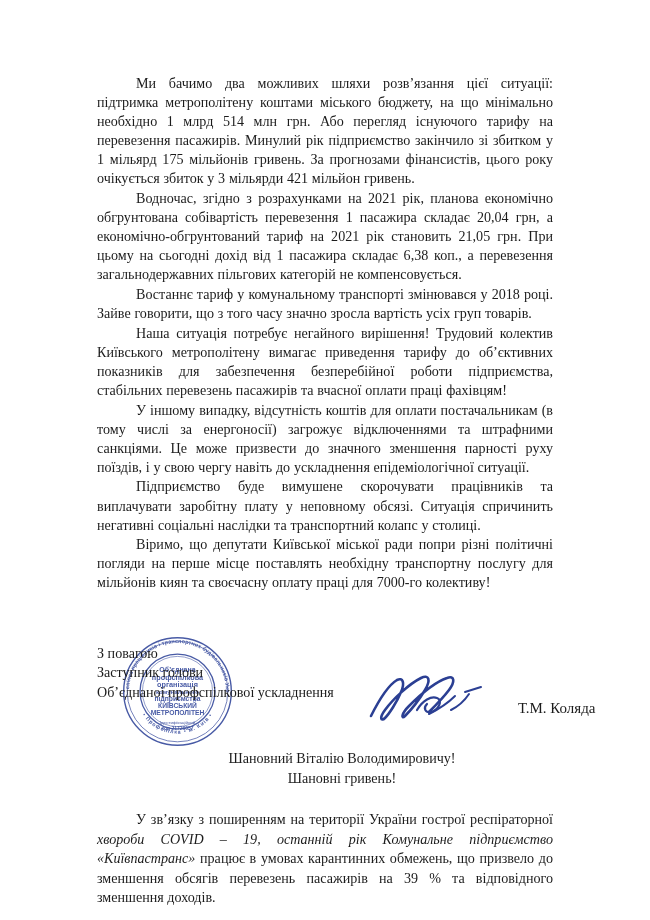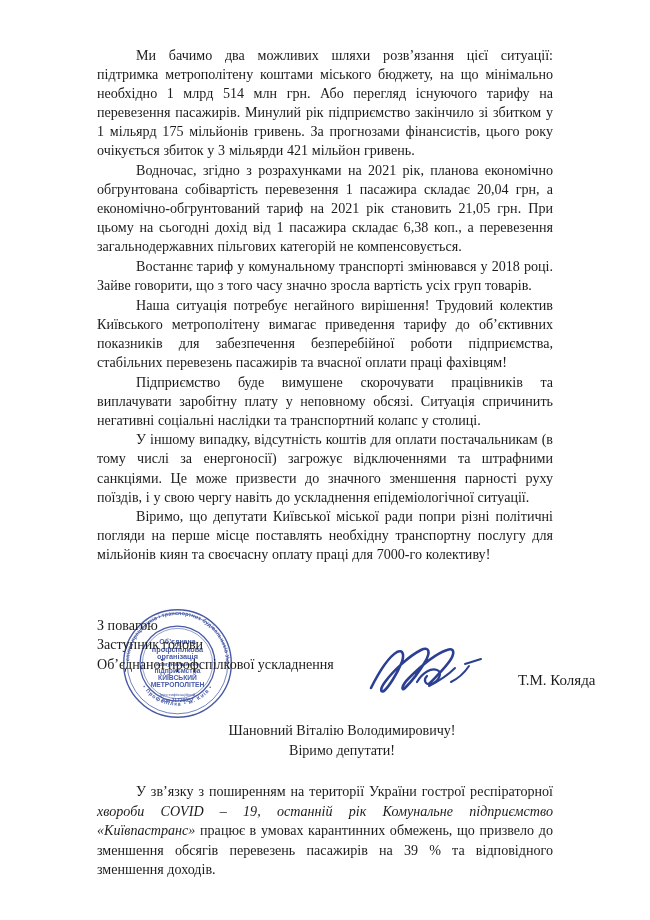--- a/index.html
+++ b/index.html
@@ -14,20 +14,21 @@
     position: relative;
     overflow: hidden;
     font-family: "Liberation Serif", "DejaVu Serif", serif;
     color: #1c1c1c;
   }
 
   .page {
     position: absolute;
     inset: 0;
     background: #ffffff;
+    margin-top: 28px;
   }
 
   .doc-body {
     position: absolute;
     left: 97px;
     top: 46px;
     width: 456px;
   }
 
   p.para {
@@ -117,22 +118,22 @@
 </head>
 <body>
 
 <div class="page">
 
   <div class="doc-body">
     <p class="para">Ми бачимо два можливих шляхи розв’язання цієї ситуації: підтримка метрополітену коштами міського бюджету, на що мінімально необхідно 1 млрд 514 млн грн. Або перегляд існуючого тарифу на перевезення пасажирів. Минулий рік підприємство закінчило зі збитком у 1 мільярд 175 мільйонів гривень. За прогнозами фінансистів, цього року очікується збиток у 3 мільярди 421 мільйон гривень.</p>
     <p class="para">Водночас, згідно з розрахунками на 2021 рік, планова економічно обгрунтована собівартість перевезення 1 пасажира складає 20,04 грн, а економічно-обгрунтований тариф на 2021 рік становить 21,05 грн. При цьому на сьогодні дохід від 1 пасажира складає 6,38 коп., а перевезення загальнодержавних пільгових категорій не компенсовується.</p>
     <p class="para">Востаннє тариф у комунальному транспорті змінювався у 2018 році. Зайве говорити, що з того часу значно зросла вартість усіх груп товарів.</p>
     <p class="para">Наша ситуація потребує негайного вирішення! Трудовий колектив Київського метрополітену вимагає приведення тарифу до об’єктивних показників для забезпечення безперебійної роботи підприємства, стабільних перевезень пасажирів та вчасної оплати праці фахівцям!</p>
+    <p class="para">У іншому випадку, відсутність коштів для оплати постачальникам (в тому числі за енергоносії) загрожує відключеннями та штрафними санкціями. Це може призвести до значного зменшення парності руху поїздів, і у свою чергу навіть до ускладнення епідеміологічної ситуації.</p>
     <p class="para">Підприємство буде вимушене скорочувати працівників та виплачувати заробітну плату у неповному обсязі. Ситуація спричинить негативні соціальні наслідки та транспортний колапс у столиці.</p>
-    <p class="para">У іншому випадку, відсутність коштів для оплати постачальникам (в тому числі за енергоносії) загрожує відключеннями та штрафними санкціями. Це може призвести до значного зменшення парності руху поїздів, і у свою чергу навіть до ускладнення епідеміологічної ситуації.</p>
     <p class="para">Віримо, що депутати Київської міської ради попри різні політичні погляди на перше місце поставлять необхідну транспортну послугу для мільйонів киян та своєчасну оплату праці для 7000-го колективу!</p>
   </div>
 
   <div class="sign-block">
 
     <div class="stamp">
       <svg viewBox="0 0 200 200" width="117" height="117" aria-hidden="true">
         <defs>
           <path id="arcTop" d="M 100,100 m -83,0 a 83,83 0 0 1 166,0" fill="none"></path>
           <path id="arcBottom" d="M 100,100 m -72,0 a 72,72 0 0 0 144,0" fill="none"></path>
@@ -183,20 +184,20 @@
           <path d="M100,22 L116,17" stroke-width="2"></path>
         </g>
       </svg>
     </div>
 
     <div class="sign-name">Т.М. Коляда</div>
   </div>
 
   <div class="salutation">
     <div>Шановний Віталію Володимировичу!</div>
-    <div>Віримо депутати!</div>
+    <div>Шановні гривень!</div>
   </div>
 
   <div class="closing">
     <p><span class="nowrap-none">У зв’язку з поширенням на території України гострої респіраторної</span> <span class="ital">хвороби COVID – 19, останній рік Комунальне підприємство «Київпастранс»</span> <span>працює в умовах карантинних обмежень, що призвело до зменшення обсягів перевезень пасажирів на 39 % та відповідного зменшення доходів.</span></p>
   </div>
 
 </div>
 
 </body></html>

